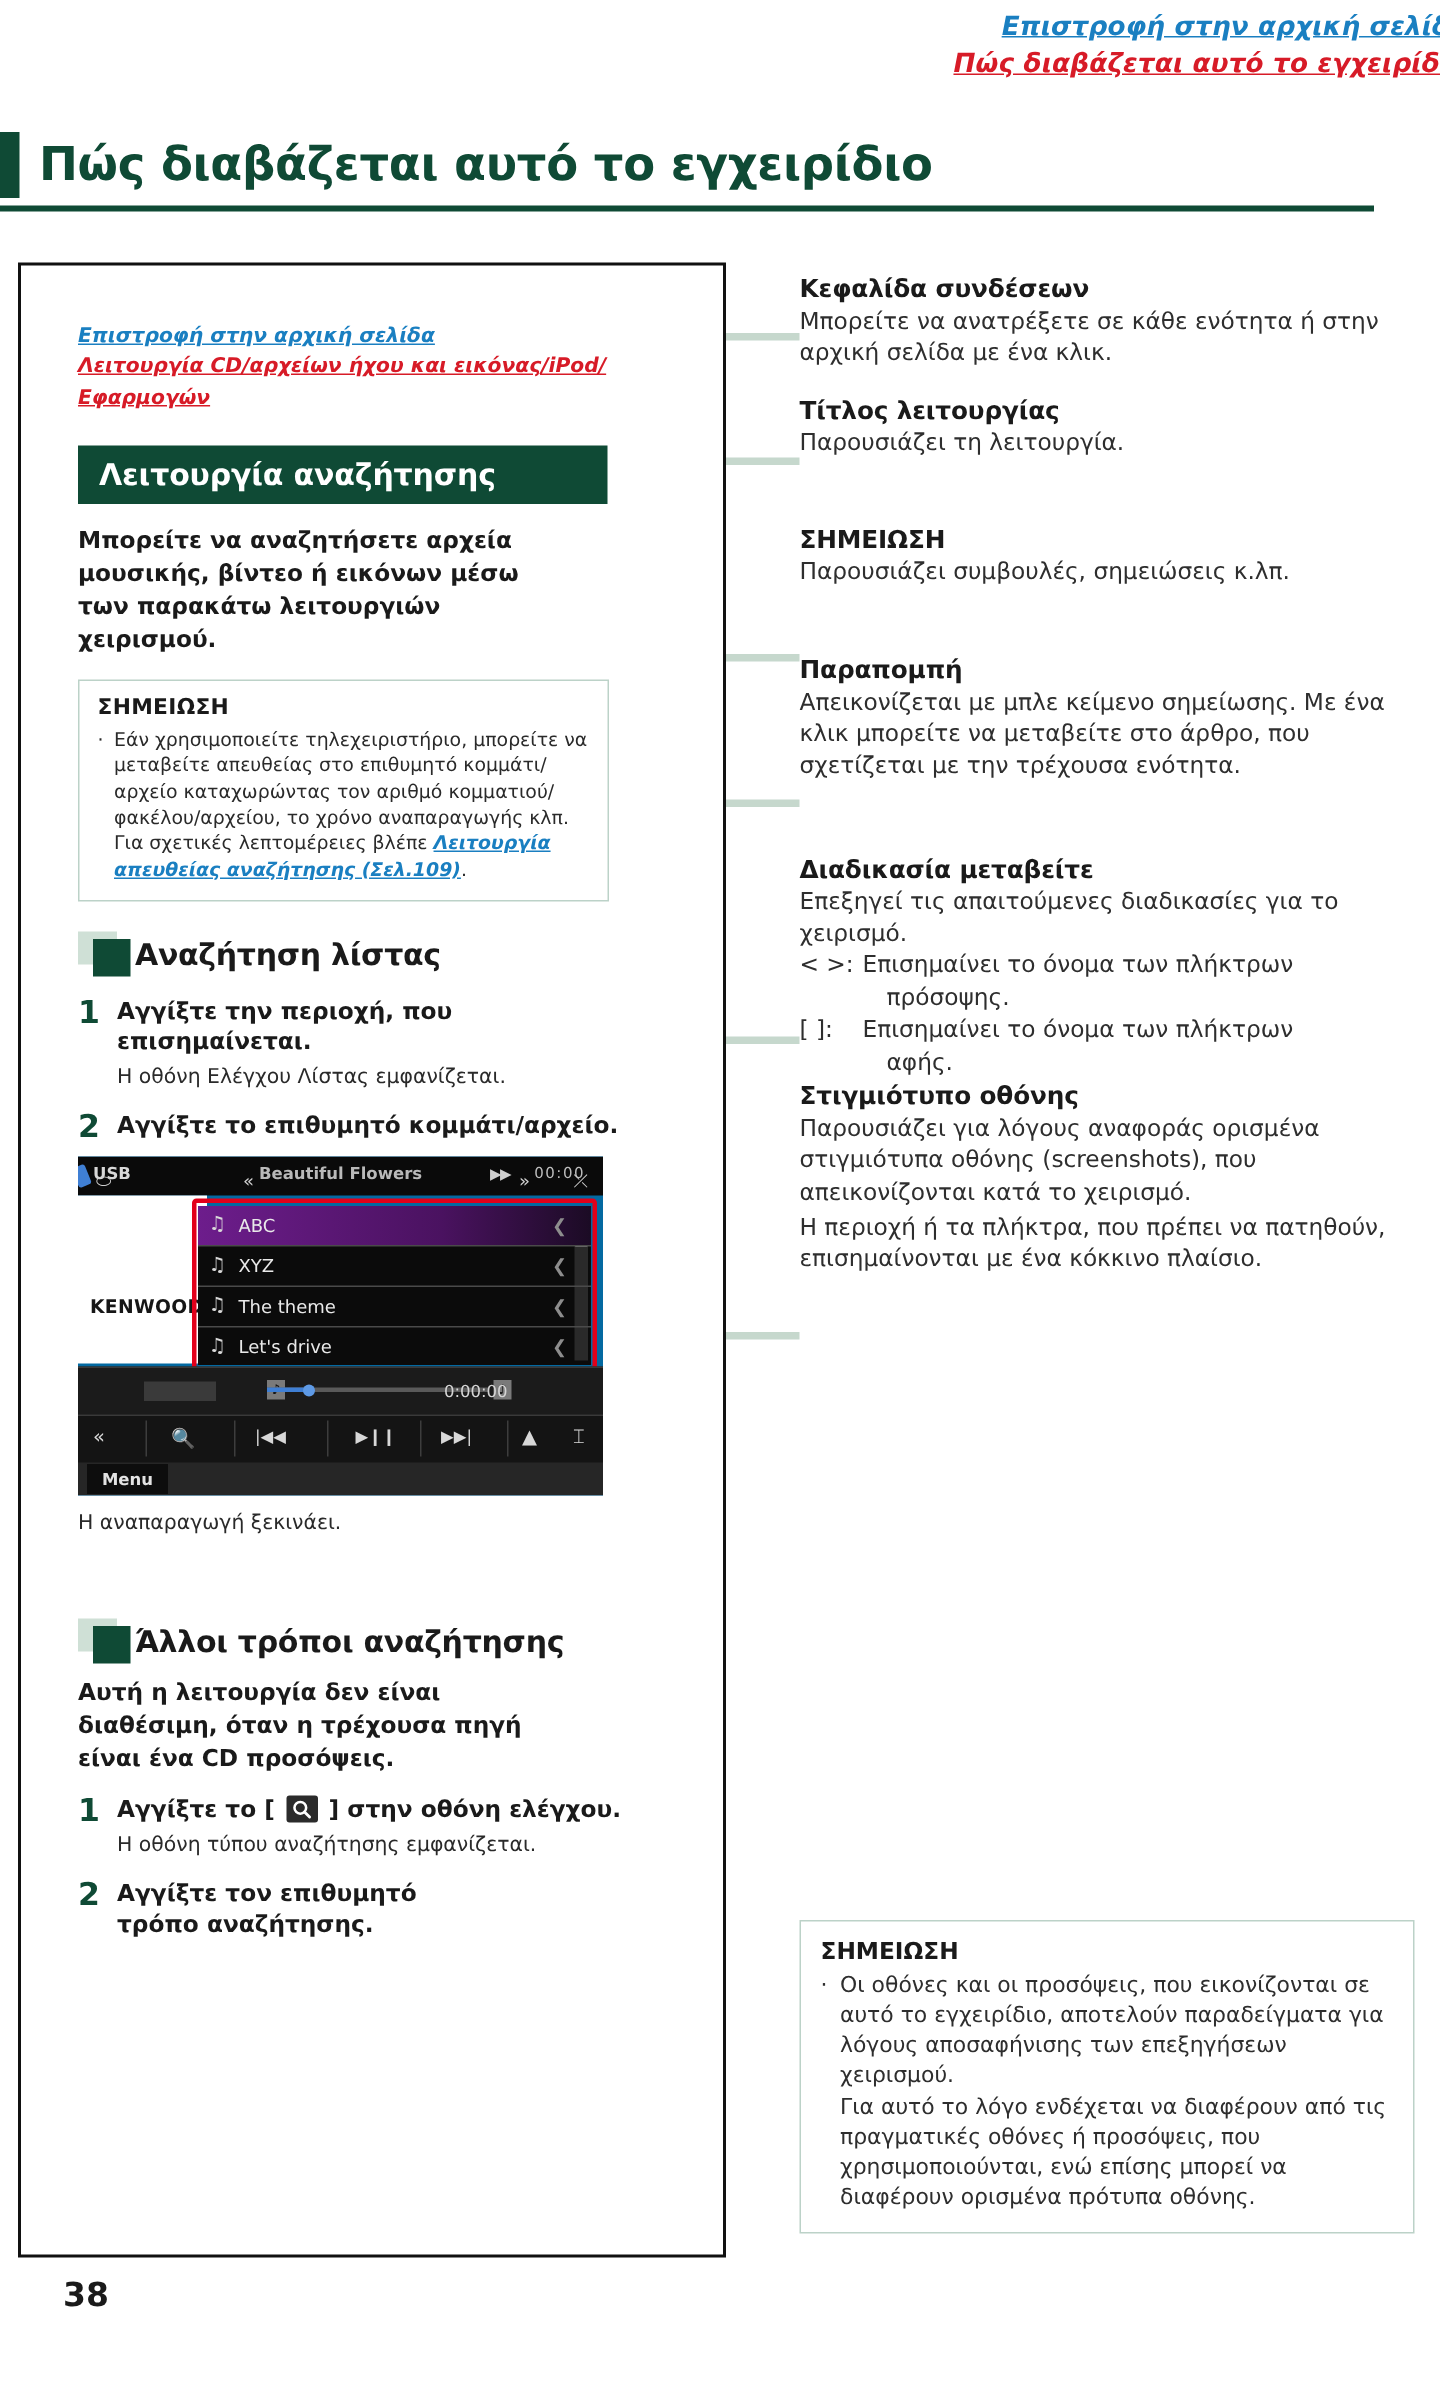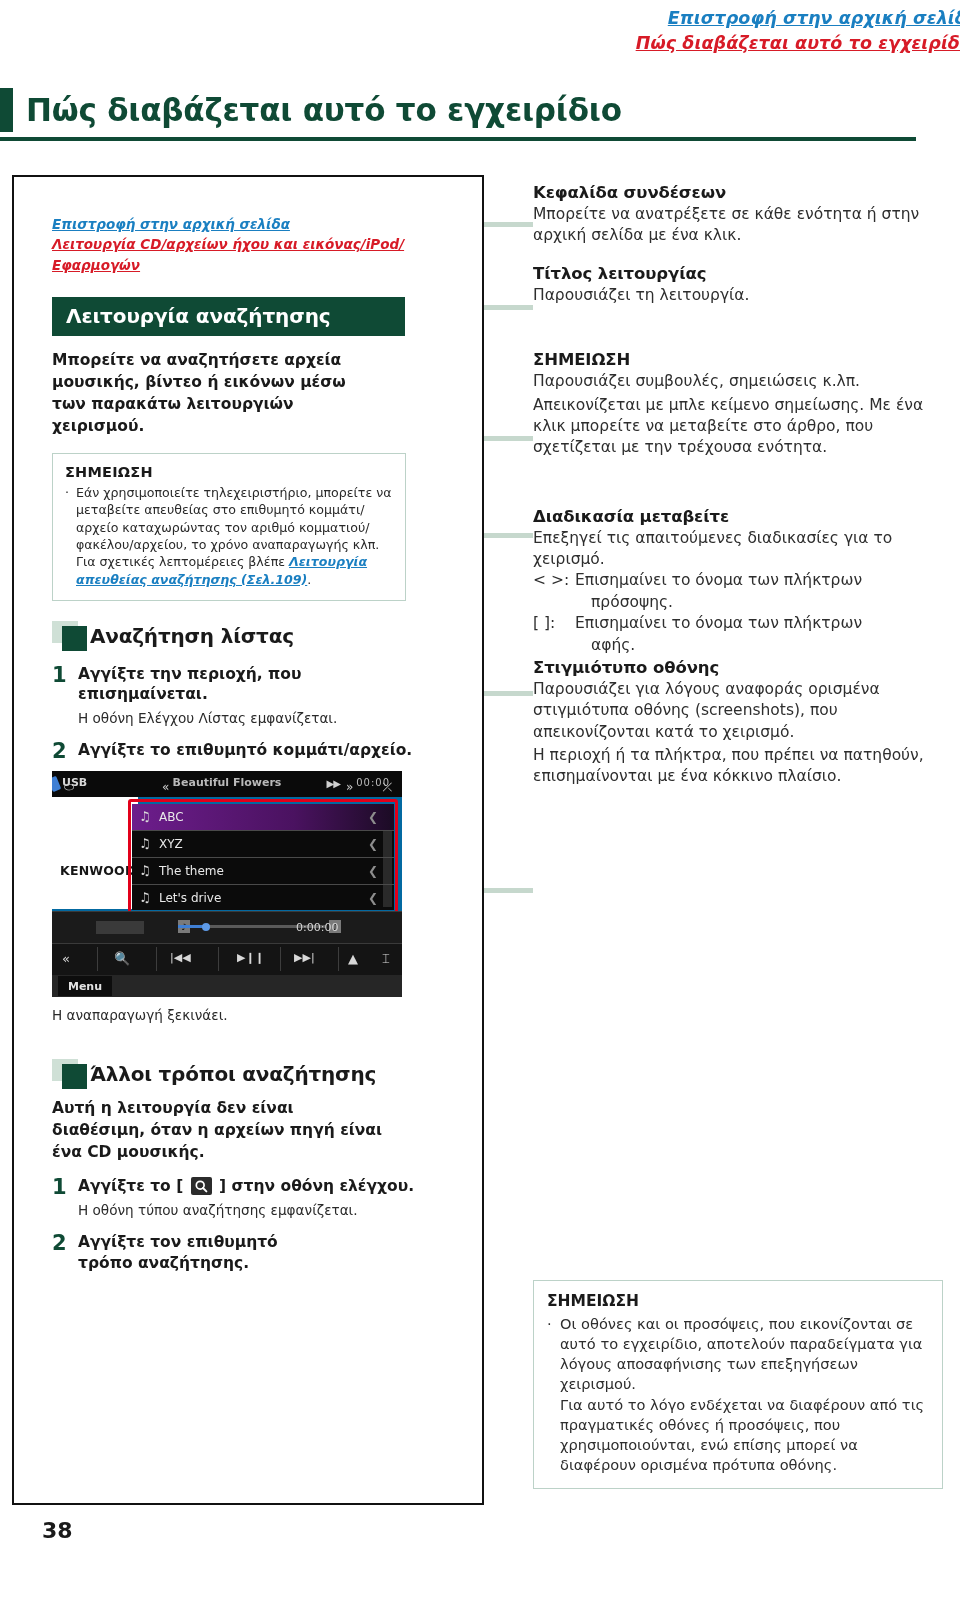--- a/index.html
+++ b/index.html
@@ -282,29 +282,29 @@
       <div class="b3-ico" style="left:296px;">▲</div>
       <div class="b3-ico" style="left:330px;">⌶</div>
 
       <div class="shot-bar4"></div>
       <div class="menu-btn">Menu</div>
     </div>
 
     <div class="caption">Η αναπαραγωγή ξεκινάει.</div>
 
     
-    <div class="sec-head" style="margin-top:36px;">
+    <div class="sec-head" style="margin-top:56px;">
       <div class="sq-wrap">
         <div class="sq-light"></div>
           <div class="sq-dark"></div>
       </div>
       <div class="sec-title">Άλλοι τρόποι αναζήτησης</div>
     </div>
 
-    <div class="body-bold" style="width:340px;margin-top:8px;">Αυτή η λειτουργία δεν είναι διαθέσιμη, όταν η αρχείων πηγή είναι ένα CD μουσικής.</div>
+    <div class="body-bold" style="width:340px;margin-top:8px;">Αυτή η λειτουργία δεν είναι διαθέσιμη, όταν η τρέχουσα πηγή είναι ένα CD προσόψεις.</div>
 
     <div class="step">
       <div class="step-num">1</div>
       <div class="step-body">
         <div class="step-bold">
           <span>Αγγίξτε το [</span>
           <span class="icon-badge">
             <svg width="15" height="15" viewBox="0 0 15 15">
                 <circle cx="6.2" cy="6.2" r="3.9" stroke="#fff" stroke-width="1.7" fill="none"></circle>
                 <line x1="9" y1="9" x2="12.4" y2="12.4" stroke="#fff" stroke-width="1.9" stroke-linecap="round"></line>
@@ -327,20 +327,21 @@
   <div class="right-col">
     <div class="r-head first">Κεφαλίδα συνδέσεων</div>
     <div class="r-text">Μπορείτε να ανατρέξετε σε κάθε ενότητα ή στην αρχική σελίδα με ένα κλικ.</div>
 
     <div class="r-head">Τίτλος λειτουργίας</div>
     <div class="r-text">Παρουσιάζει τη λειτουργία.</div>
 
     <div class="r-head" style="margin-top:44px;">ΣΗΜΕΙΩΣΗ</div>
     <div class="r-text">Παρουσιάζει συμβουλές, σημειώσεις κ.λπ.</div>
 
+    <div class="r-head" style="margin-top:44px;">Παραπομπή</div>
     <div class="r-text">Απεικονίζεται με μπλε κείμενο σημείωσης. Με ένα κλικ μπορείτε να μεταβείτε στο άρθρο, που σχετίζεται με την τρέχουσα ενότητα.</div>
 
     <div class="r-head" style="margin-top:48px;">Διαδικασία μεταβείτε</div>
     <div class="r-text">Επεξηγεί τις απαιτούμενες διαδικασίες για το χειρισμό.</div>
     <div class="r-key">
       <span class="r-key-sym">&lt;      &gt;:</span>
       <span class="r-key-txt">Επισημαίνει το όνομα των πλήκτρων</span>
     </div>
     <div class="r-key-cont">πρόσοψης.</div>
     <div class="r-key">

